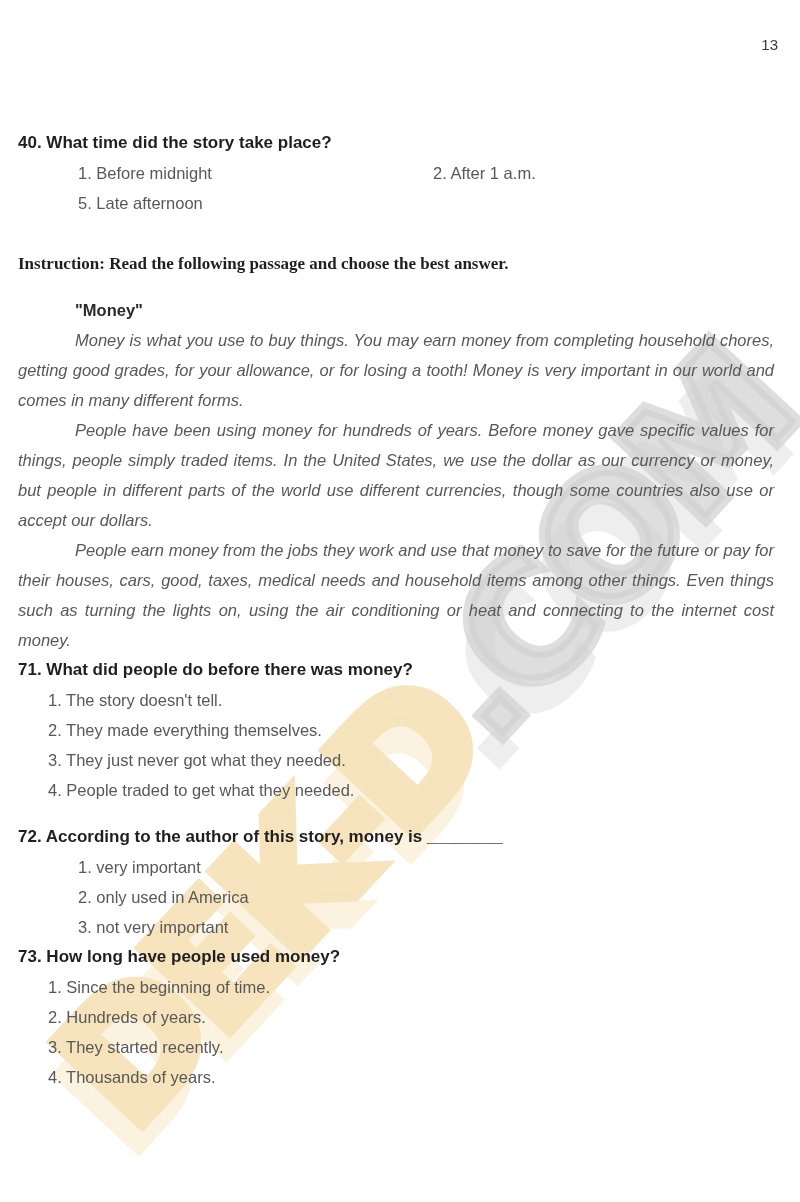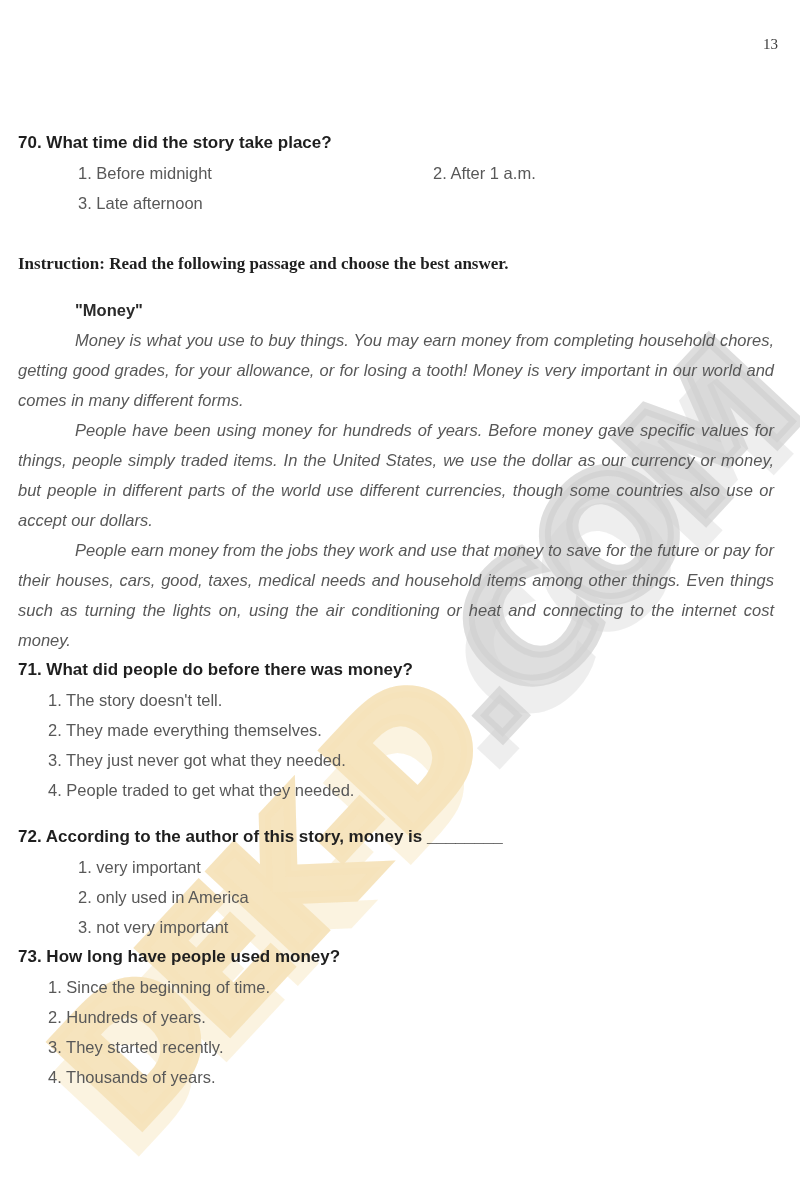--- a/index.html
+++ b/index.html
@@ -46,21 +46,20 @@
     font-size:16.5px;
     line-height:30px;
     color:#585858;
   }
   .page-num {
     position:absolute;
     top:36px; right:22px;
     z-index:1;
     font-size:15px;
     color:#3a3a3a;
-    font-family:Liberation Serif, serif;
   }
   .q-heading {
     font-weight:bold;
     color:#1f1f1f;
     font-size:17px;
   }
   .opts-grid {
     display:grid;
     grid-template-columns:355px auto;
     padding-left:60px;
@@ -96,25 +95,25 @@
 <body>
 
 <div class="page">
 
   <div class="watermark" aria-hidden="true"><span class="wm-yellow">DEK-D</span><span class="wm-gray">.COM</span></div>
 
   <div class="page-num">13</div>
 
   <div class="content">
 
-    <div class="q-heading">70. What time did the story take place?</div>
+    <div class="q-heading">40. What time did the story take place?</div>
     <div class="opts-grid">
       <div>1. Before midnight</div>
       <div>2. After 1 a.m.</div>
-      <div>3. Late afternoon</div>
+      <div>5. Late afternoon</div>
     </div>
 
     <div class="instruction">Instruction: Read the following passage and choose the best answer.</div>
 
     <div class="passage">
       <div class="passage-title">"Money"</div>
       <p>Money is what you use to buy things. You may earn money from completing household chores, getting good grades, for your allowance, or for losing a tooth! Money is very important in our world and comes in many different forms.</p>
       <p>People have been using money for hundreds of years. Before money gave specific values for things, people simply traded items. In the United States, we use the dollar as our currency or money, but people in different parts of the world use different currencies, though some countries also use or accept our dollars.</p>
       <p>People earn money from the jobs they work and use that money to save for the future or pay for their houses, cars, good, taxes, medical needs and household items among other things. Even things such as turning the lights on, using the air conditioning or heat and connecting to the internet cost money.</p>
     </div>

